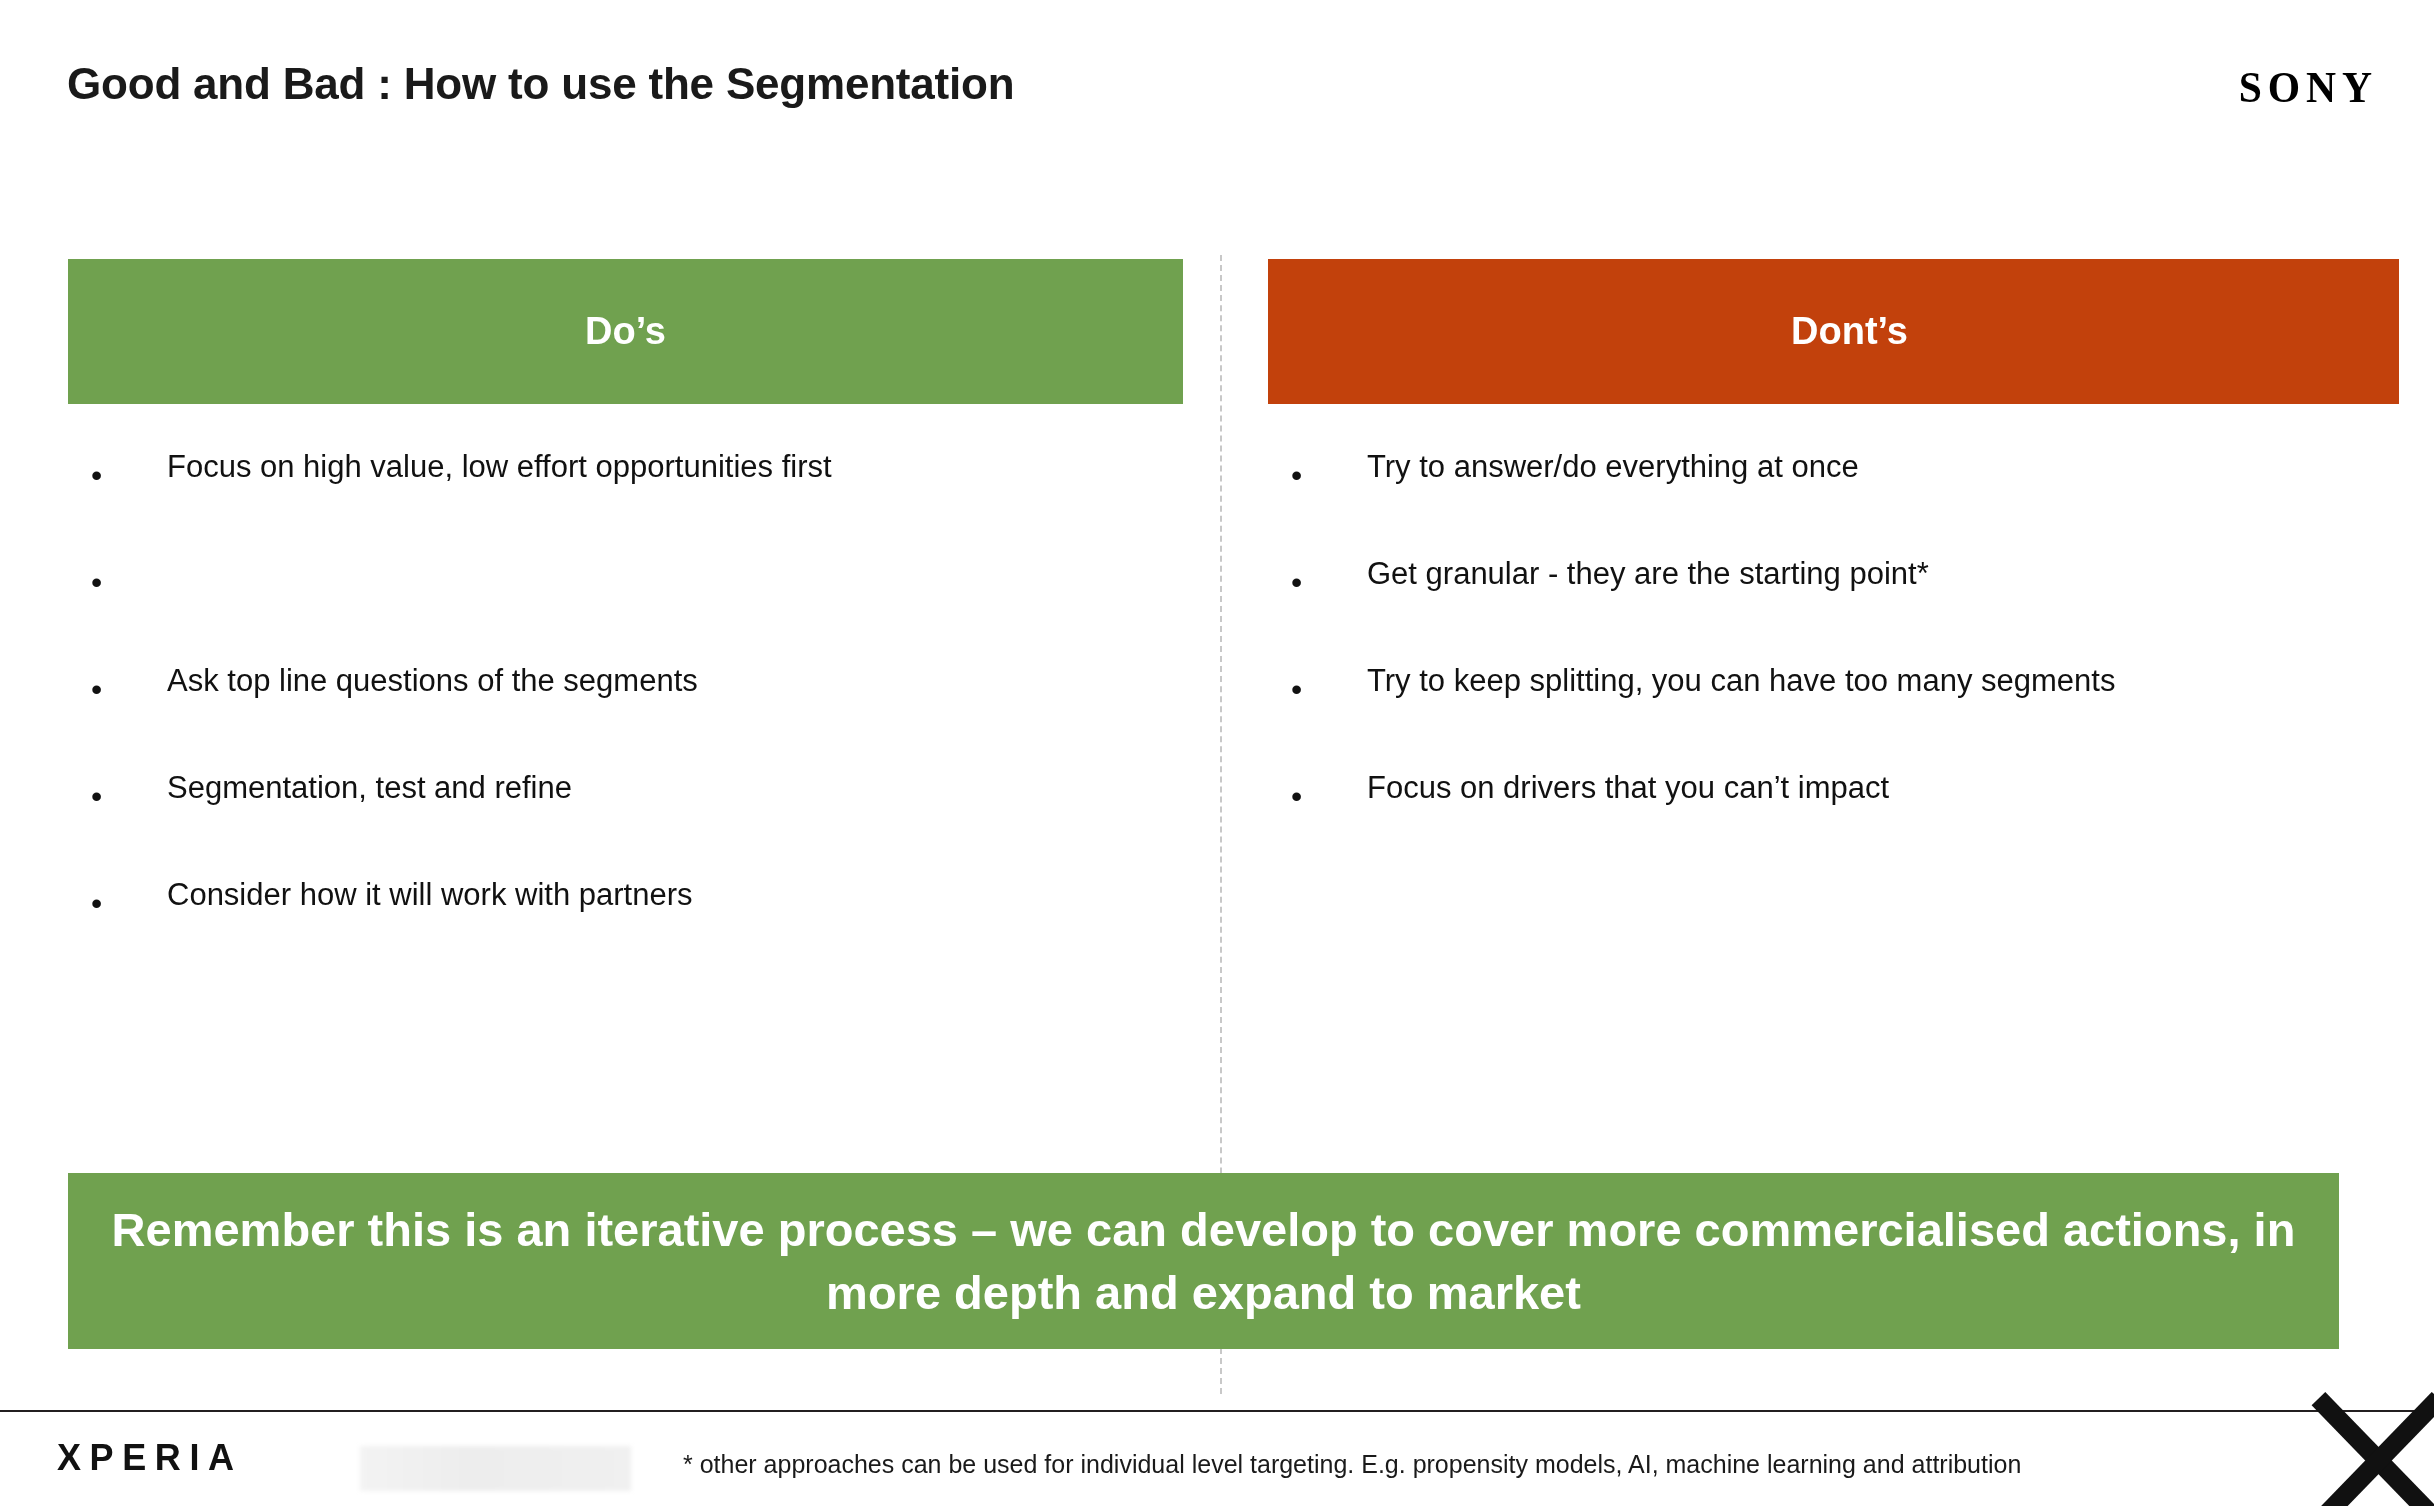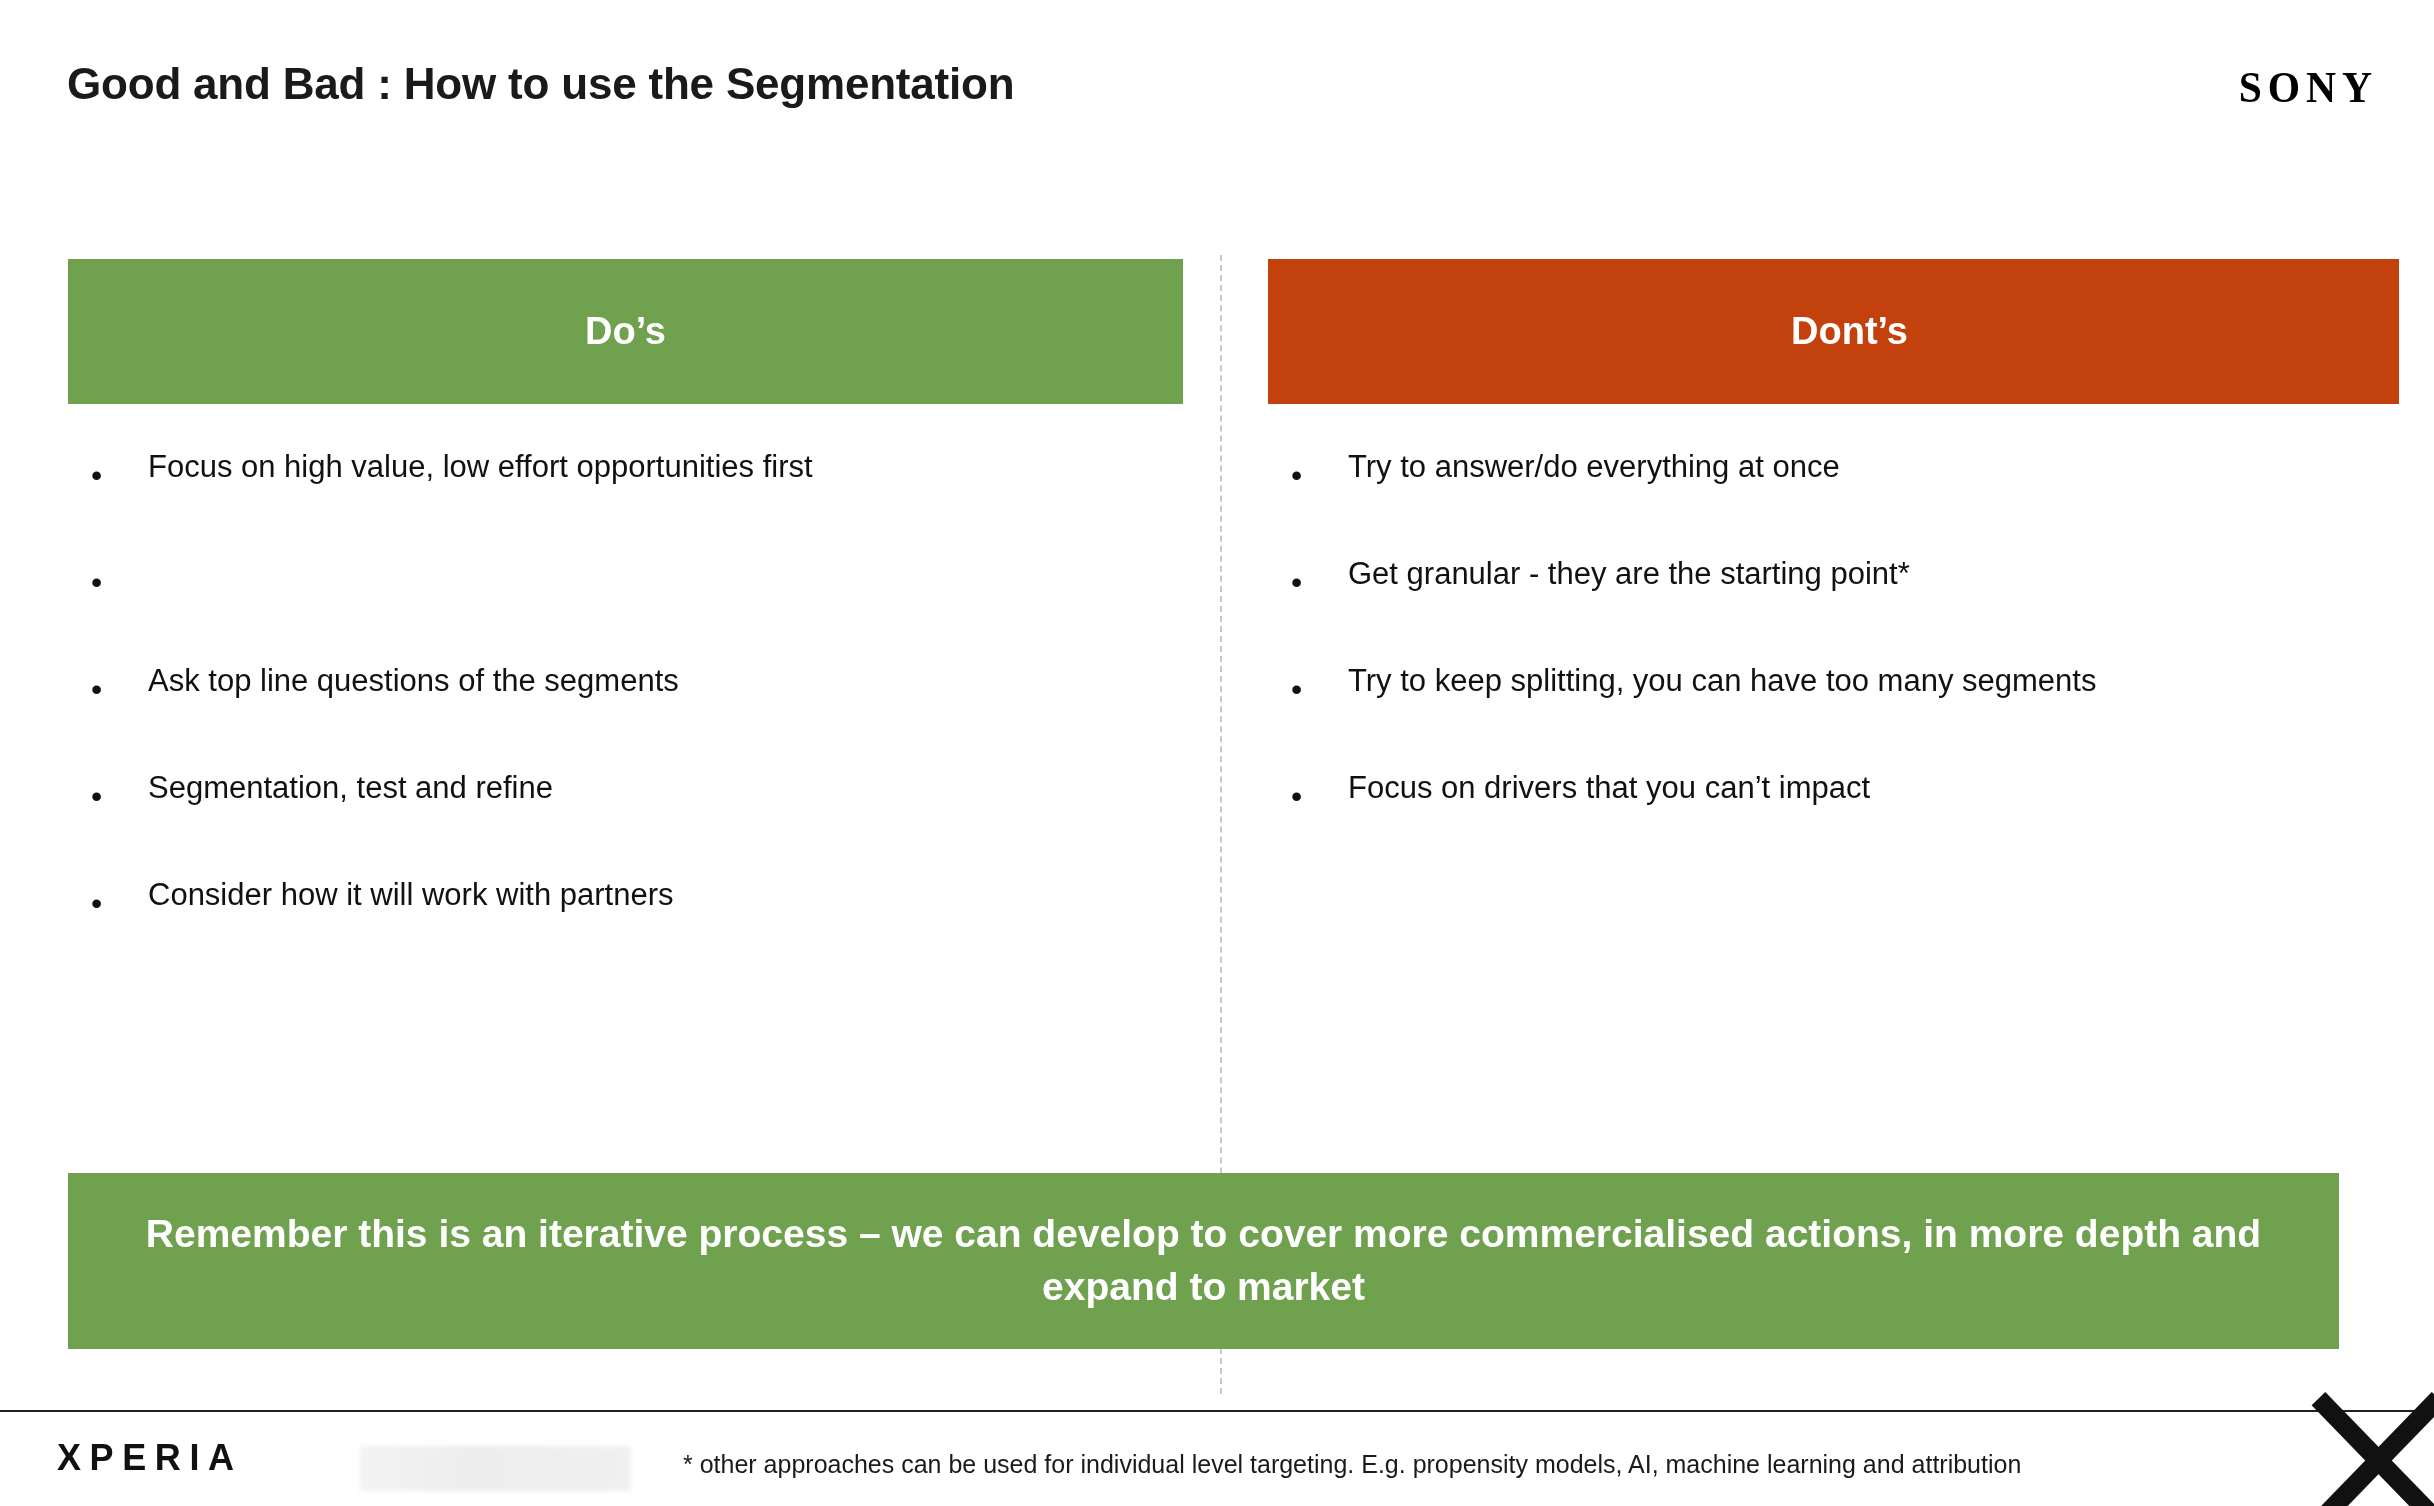--- a/index.html
+++ b/index.html
@@ -99,41 +99,41 @@
   .bullet-dot {
     width: 15px;
     flex: 0 0 15px;
     margin-left: 23px;
     margin-top: 9.5px;
     font-size: 32px;
     line-height: 1;
     color: #111111;
   }
   .bullet-text {
-    margin-left: 42px;
+    margin-left: 61px;
     font-size: 31px;
     color: #111111;
     line-height: 1.15;
     white-space: nowrap;
   }
 
   
   .callout {
     position: absolute;
     left: 68px;
     top: 1173px;
     width: 2271px;
     height: 176px;
     background: #70a14f;
     color: #ffffff;
     display: flex;
     align-items: center;
     justify-content: center;
     text-align: center;
-    font-size: 39px;
+    font-size: 47px;
     font-weight: bold;
     line-height: 1.35;
     padding: 0 25px;
     box-sizing: border-box;
   }
 
   
   .footer-rule {
     position: absolute;
     left: 0;

